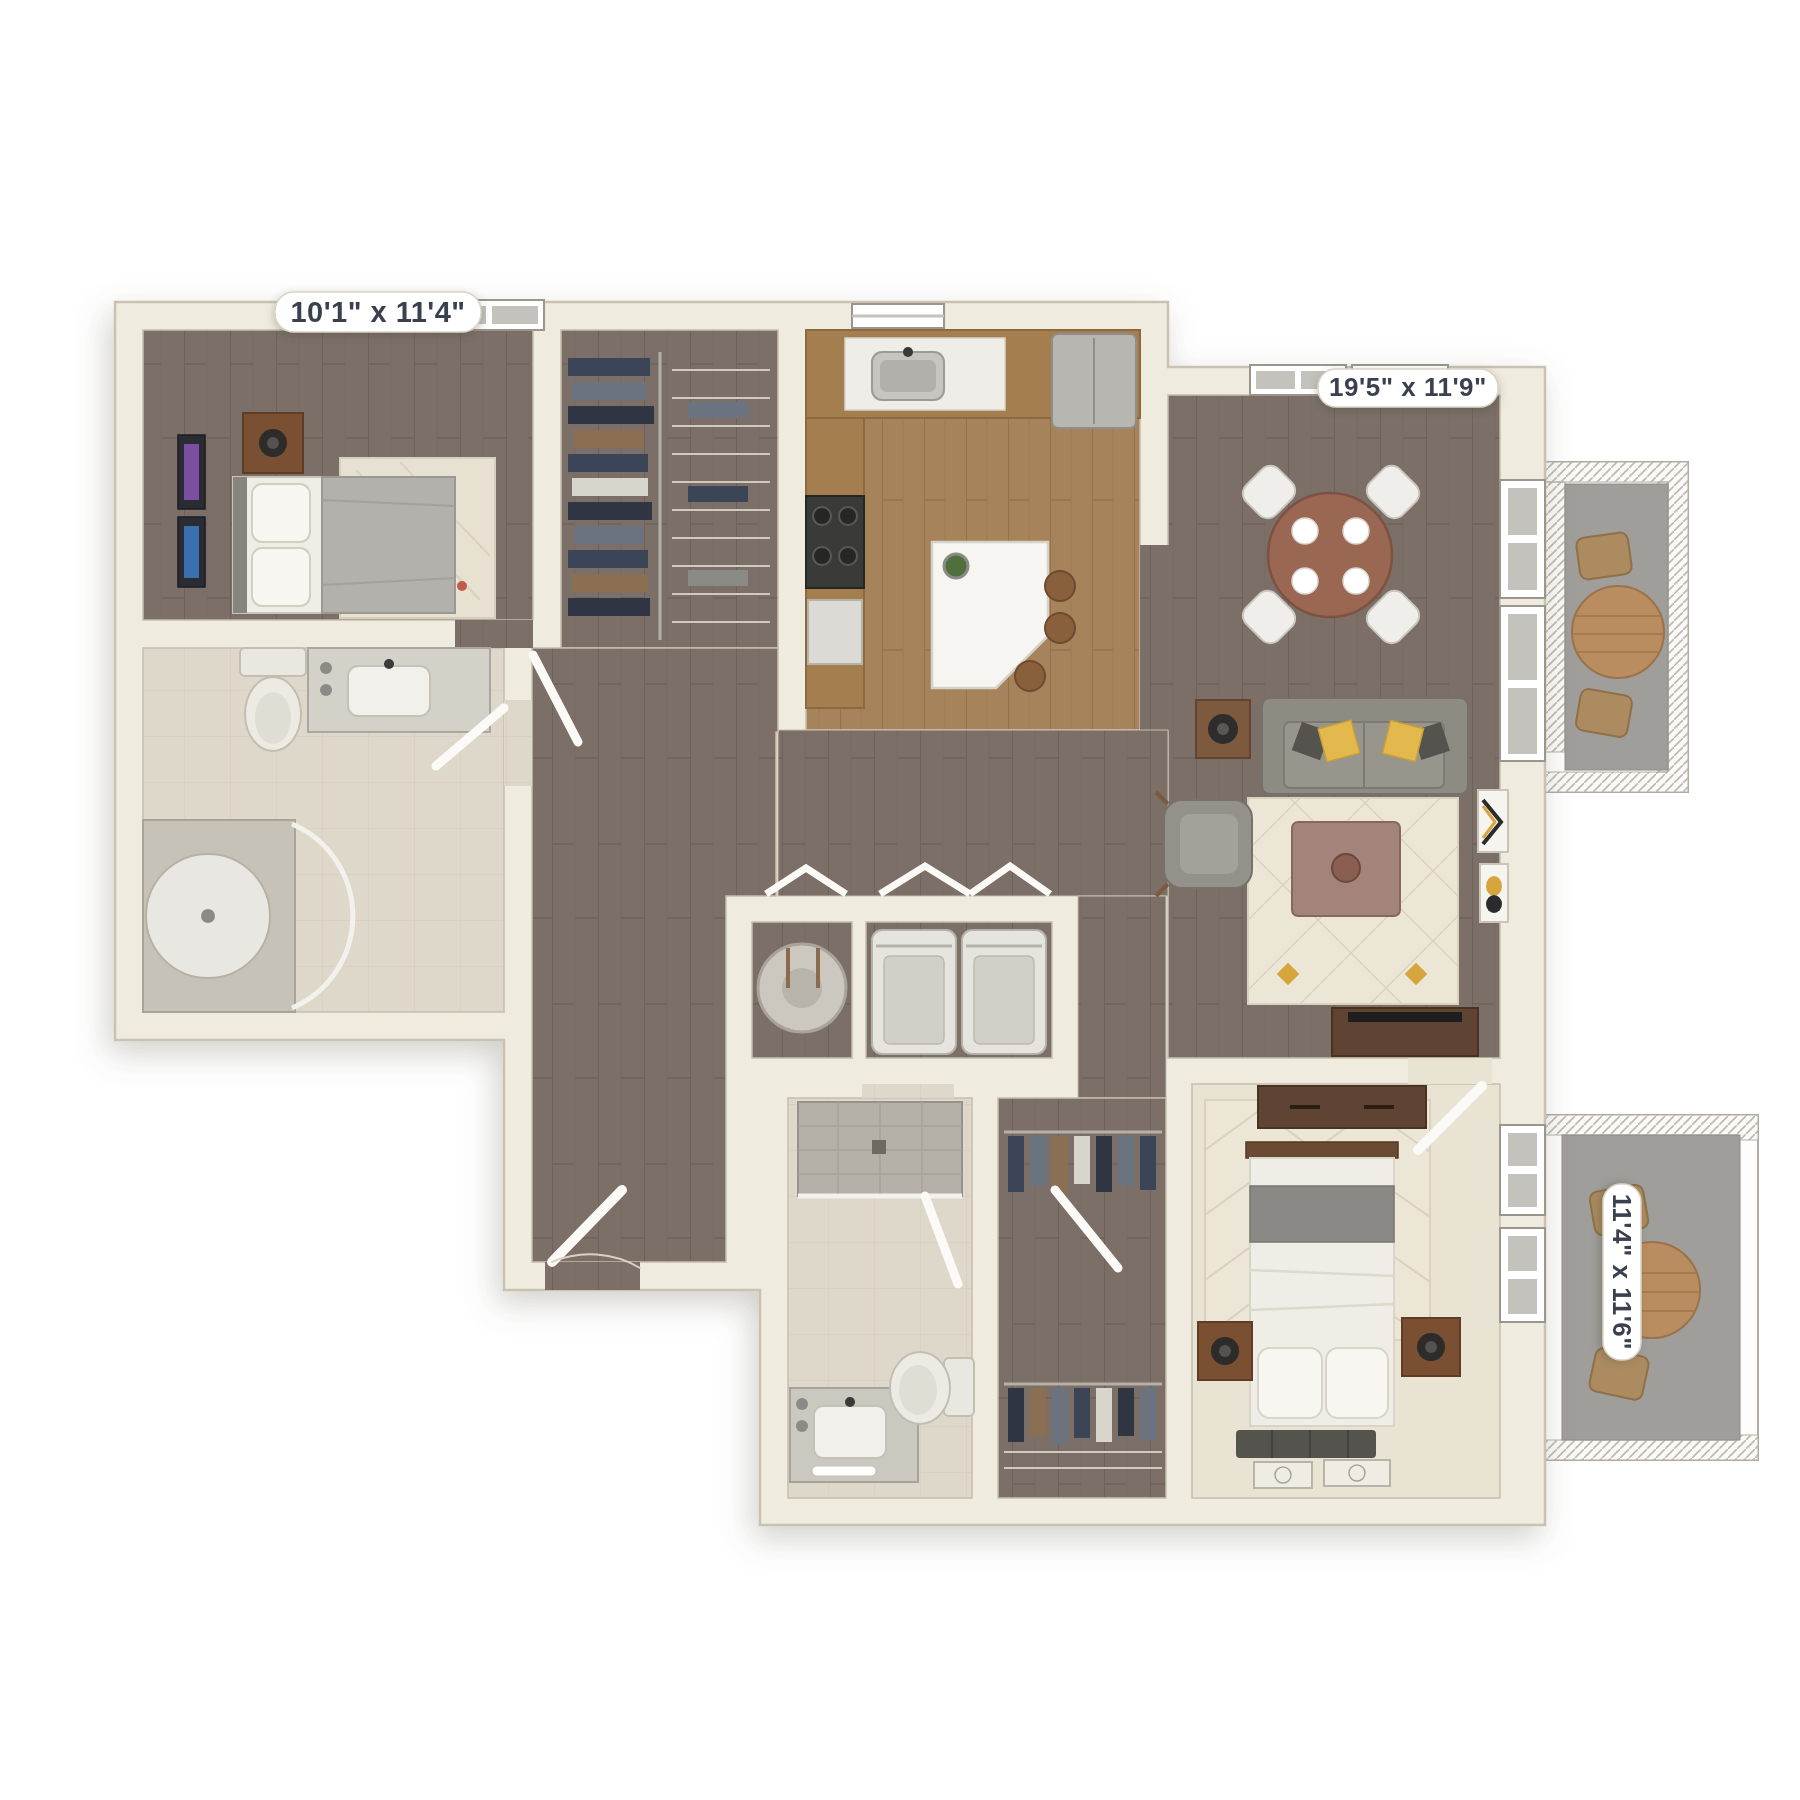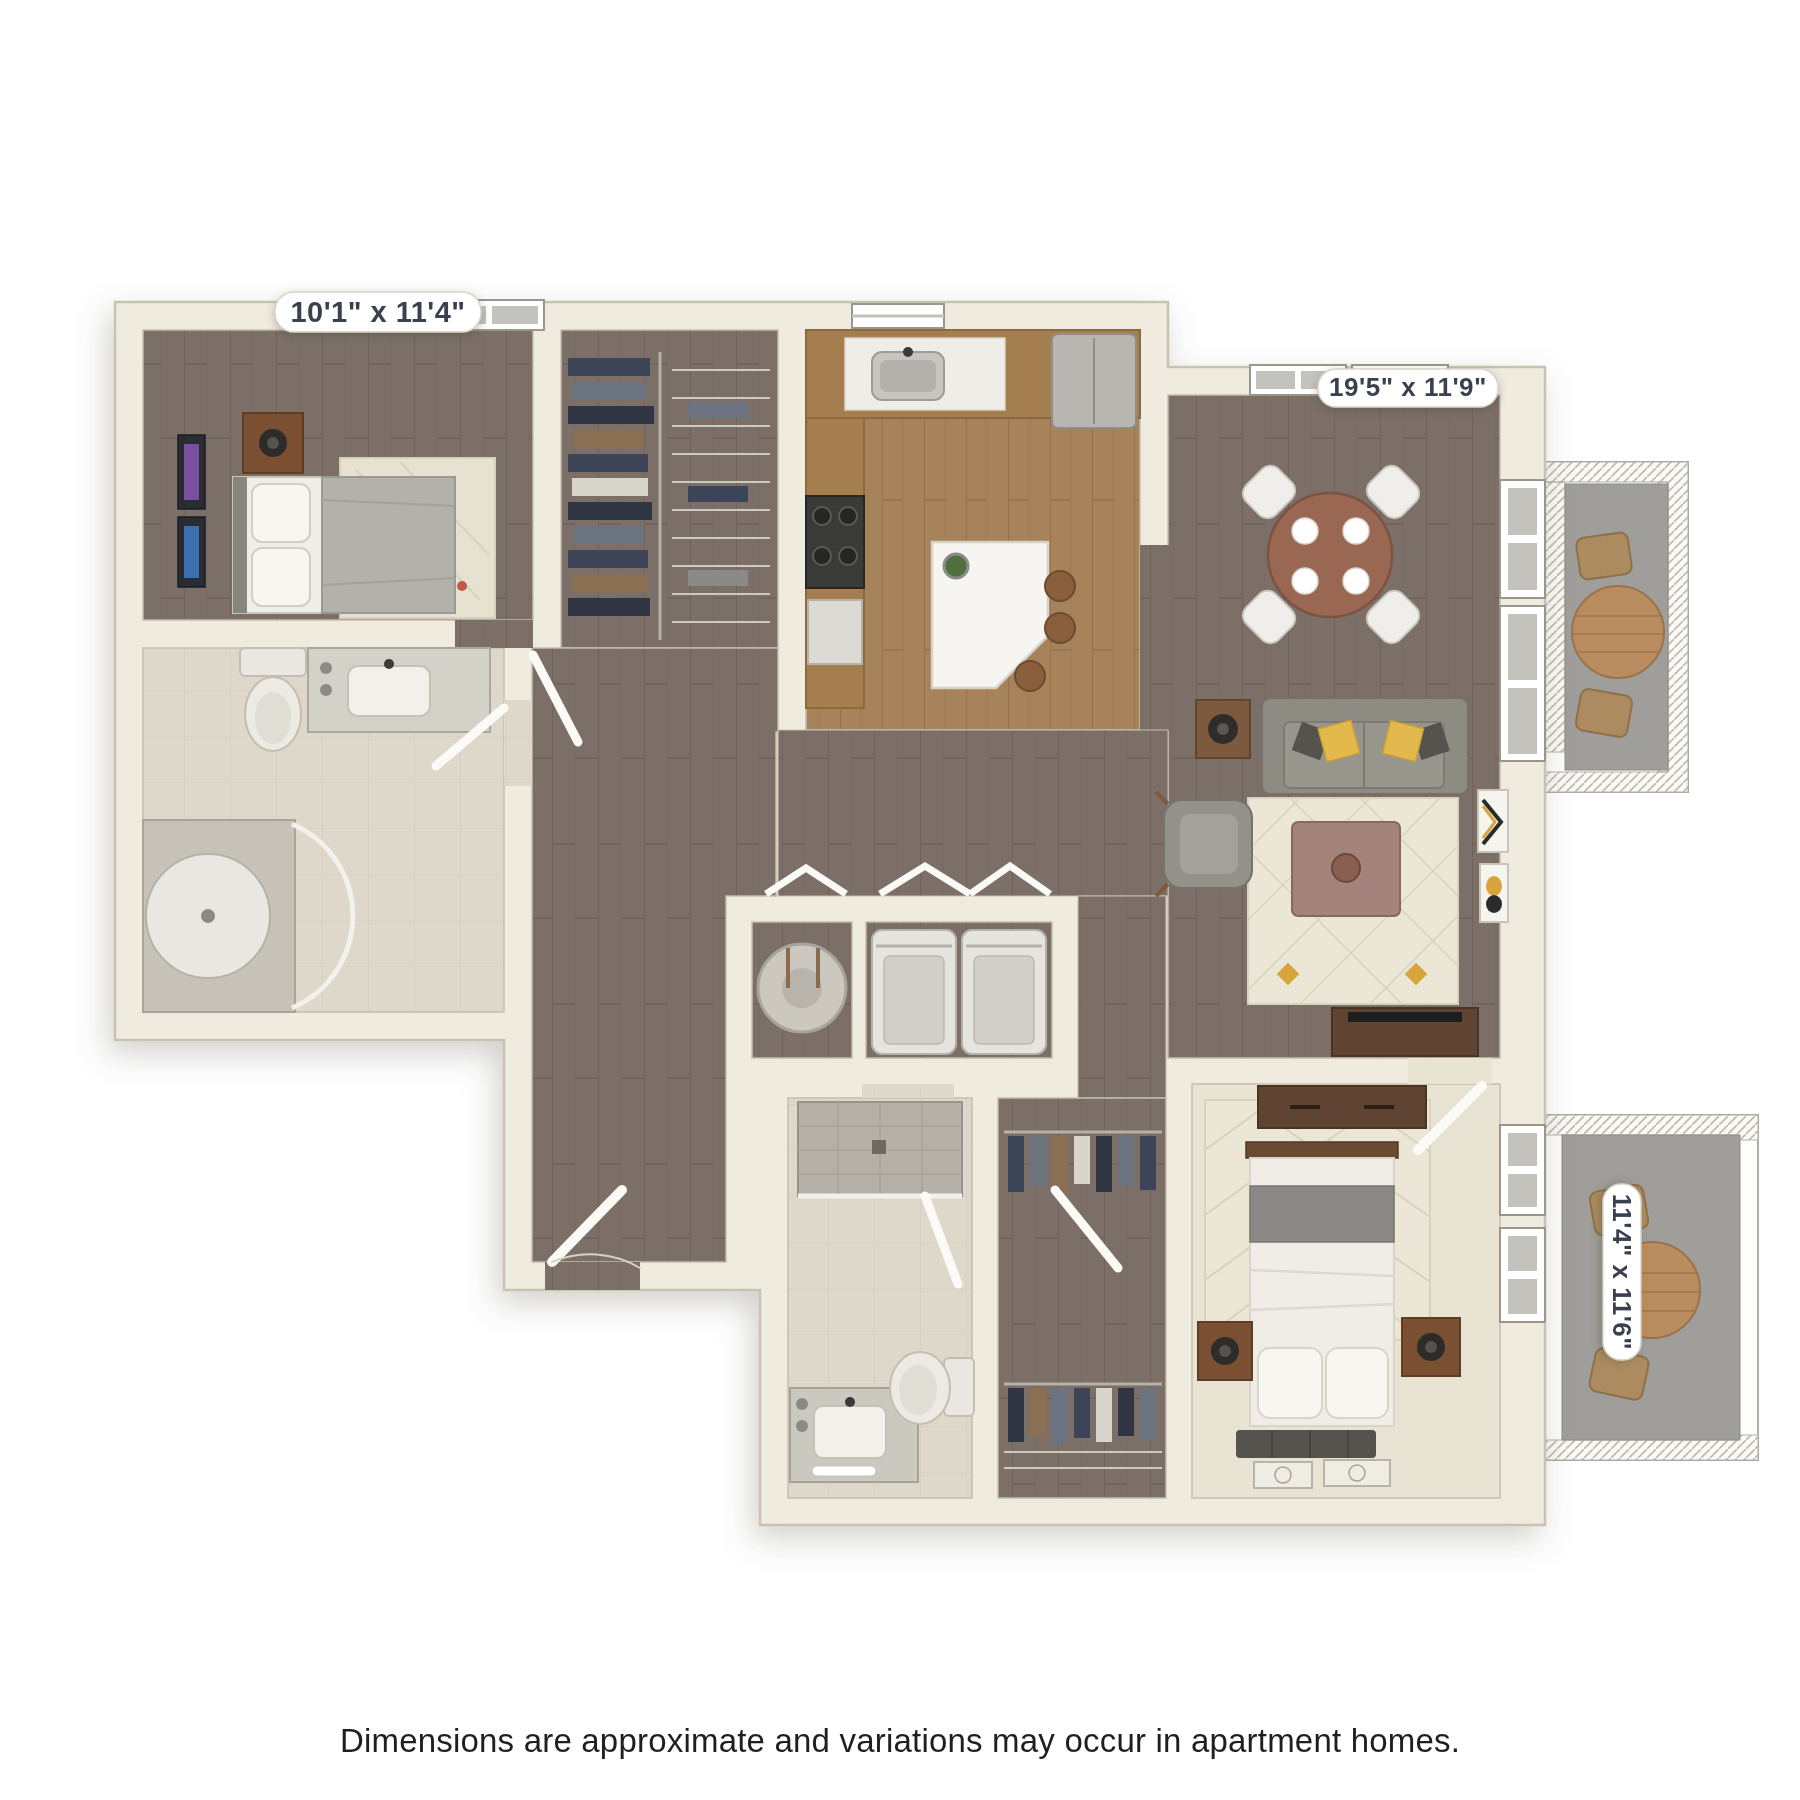--- a/index.html
+++ b/index.html
@@ -467,14 +467,13 @@
     <rect x="1318" y="369" width="180" height="38" rx="18" fill="#ffffff" stroke="#d8d3c6" stroke-width="1.5"></rect>
     <text class="dim-label" x="1408" y="396" font-size="26" text-anchor="middle">19'5" x 11'9"</text>
   </g>
 
   <g filter="url(#pillShadow)" transform="translate(1622 1272) rotate(90)">
     <rect x="-88" y="-19" width="176" height="38" rx="18" fill="#ffffff" stroke="#d8d3c6" stroke-width="1.5"></rect>
     <text class="dim-label" x="0" y="9" font-size="26" text-anchor="middle">11'4" x 11'6"</text>
   </g>
 </svg>
 
-<div class="disclaimer">Dimensions are approximate and variations may occur in apartment homes.</div>
 </div>
 
 </body></html>

